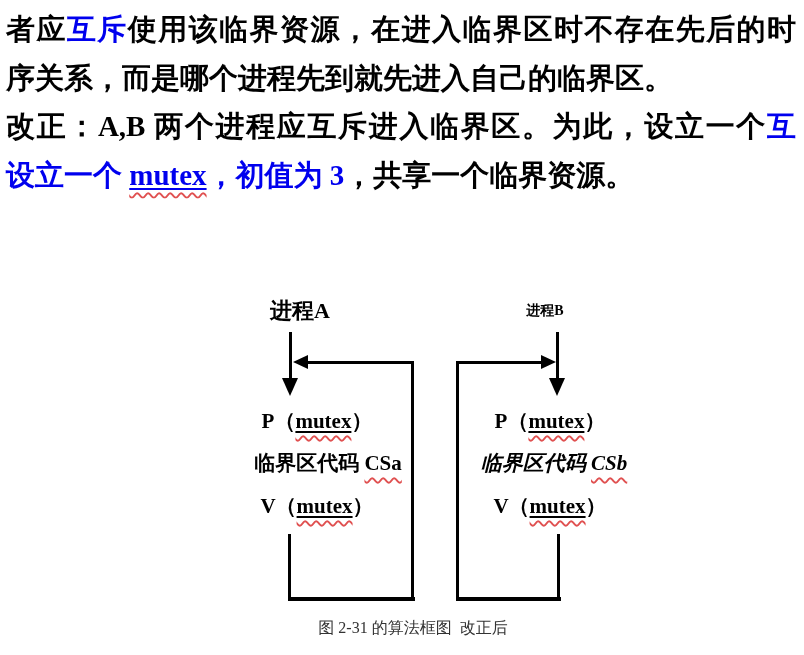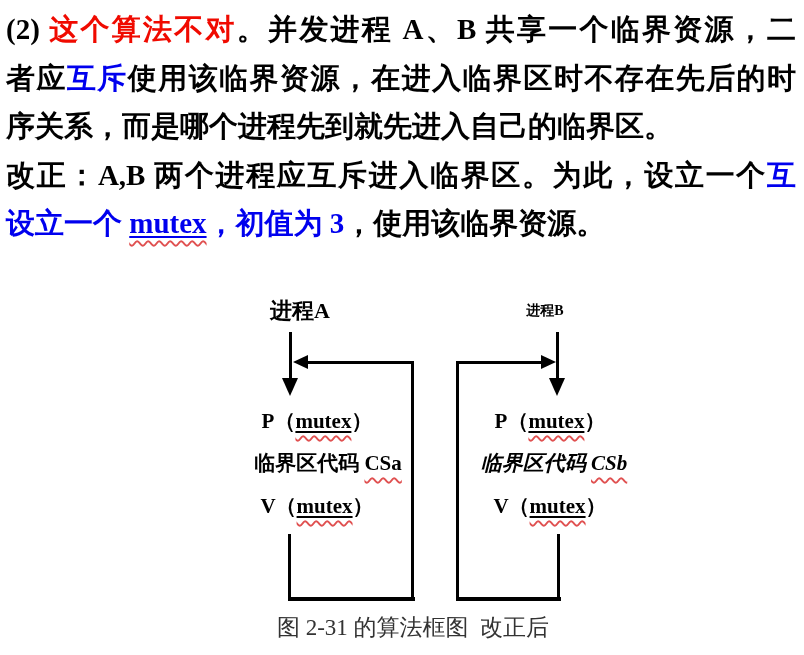--- a/index.html
+++ b/index.html
@@ -37,33 +37,32 @@
   }
   
   .ln{position:absolute;background:#000;}
   .tri{position:absolute;width:0;height:0;}
   .dtext{
     position:absolute;font-weight:bold;font-size:21px;color:#000;
     text-align:center;white-space:nowrap;line-height:24px;
   }
   .caption{
     position:absolute;left:163px;top:616px;width:500px;
-    text-align:center;font-size:23px;font-weight:normal;color:#333;
+    text-align:center;font-size:16px;font-weight:normal;color:#333;
     white-space:pre;line-height:24px;
   }
 </style>
 </head>
 <body>
 
 <div class="textblock">
-  <div class="tline just"><span>(2) </span><span class="red">这个算法不对</span><span>。并发进程 A、B 共享一个临界资源，二</span></div>
   <div class="tline just"><span>者应</span><span class="blue">互斥</span><span>使用该临界资源，在进入临界区时不存在先后的时</span></div>
   <div class="tline"><span>序关系，而是哪个进程先到就先进入自己的临界区。</span></div>
   <div class="tline just"><span>改正：A,B 两个进程应互斥进入临界区。为此，设立一个</span><span class="blue">互</span></div>
-  <div class="tline"><span class="blue">设立一个 </span><span class="wavy"><span class="blue ub">mutex</span></span><span class="blue">，初值为 3</span><span>，使用该临界资源。</span></div>
+  <div class="tline"><span class="blue">设立一个 </span><span class="wavy"><span class="blue ub">mutex</span></span><span class="blue">，初值为 3</span><span>，共享一个临界资源。</span></div>
 </div>
 
 <div>
 
   <div class="dtext" style="left:230px;top:299px;width:140px;font-size:22px;"><span>进程A</span></div>
   <div class="dtext" style="left:475px;top:299px;width:140px;font-size:14px;"><span>进程B</span></div>
 
   <div class="ln" style="left:289px;top:332px;width:3px;height:48px;"></div>
   <div class="tri" style="left:282px;top:378px;border-left:8px solid transparent;border-right:8px solid transparent;border-top:18px solid #000;"></div>
   <div class="ln" style="left:306px;top:361px;width:108px;height:3px;"></div>

